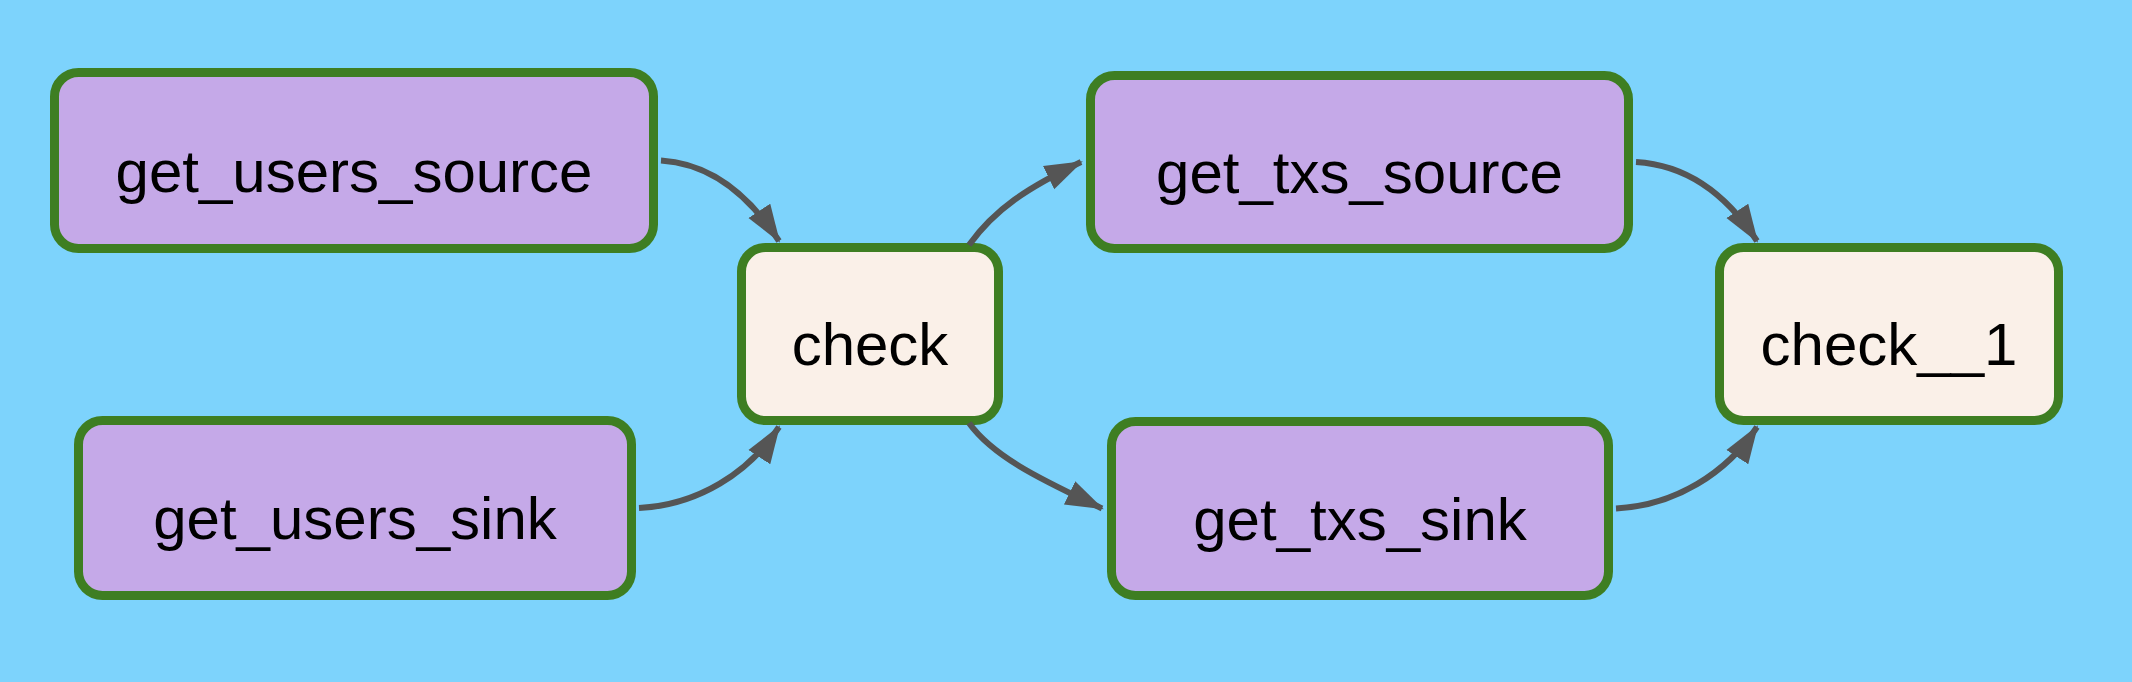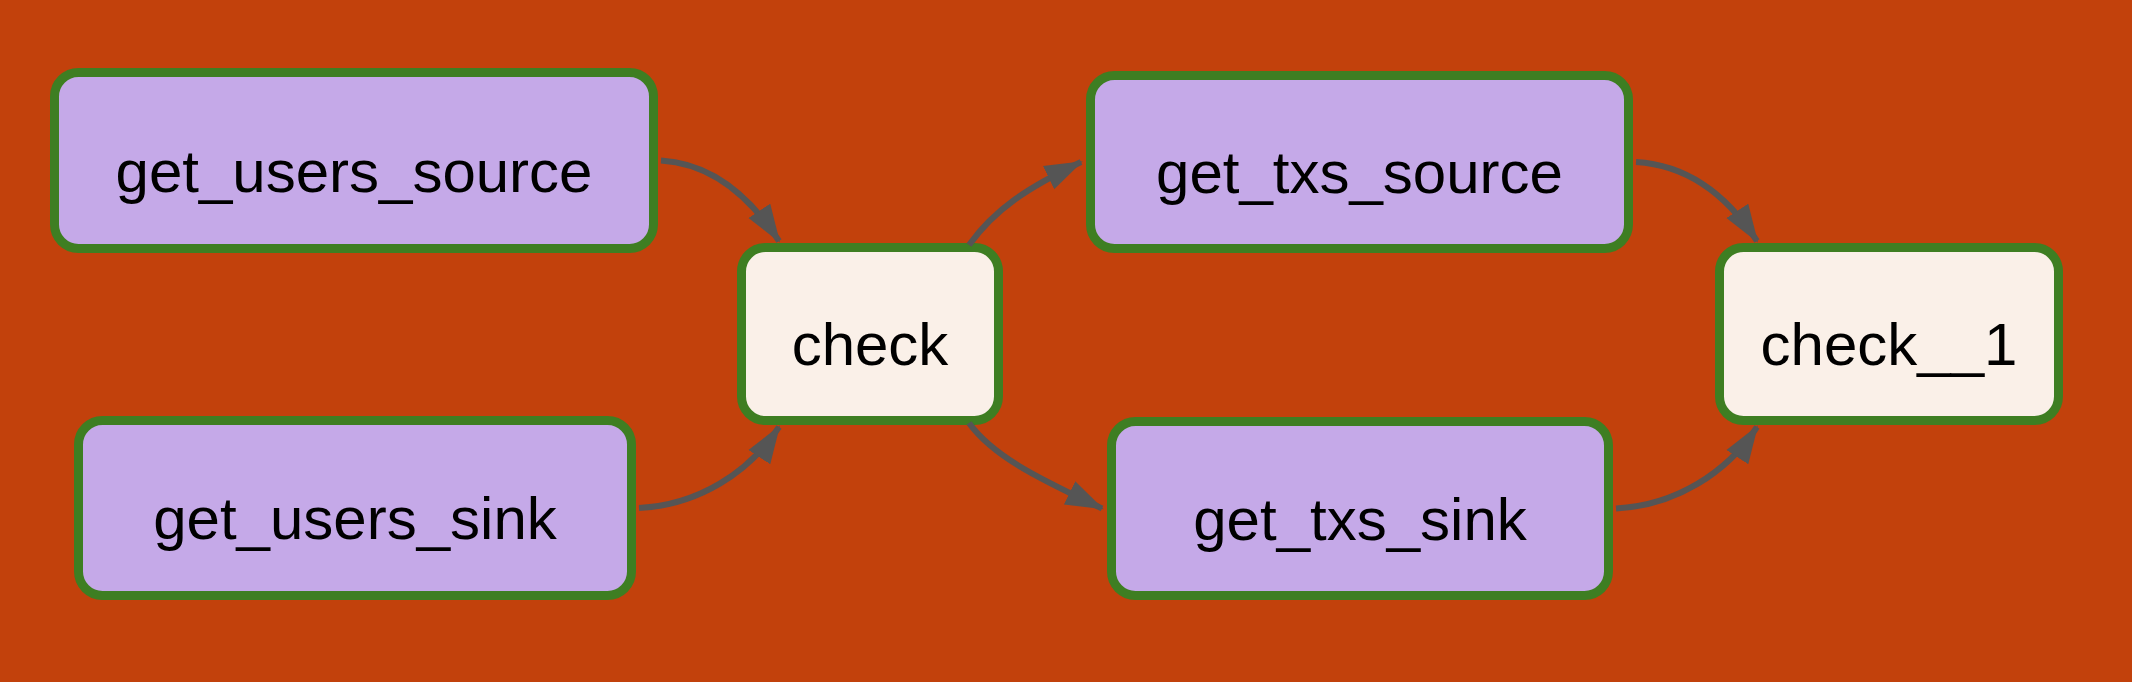--- a/index.html
+++ b/index.html
@@ -5,21 +5,21 @@
   html, body {
     margin: 0;
     padding: 0;
     background: #f0f0f0;
     font-family: "Liberation Sans", sans-serif;
   }
   .canvas {
     position: relative;
     width: 2132px;
     height: 682px;
-    background: #c2410c;
+    background: #7dd3fc;
     overflow: hidden;
   }
   svg { display: block; width: 2132px; height: 682px; }
   .node rect {
     stroke-width: 9px;
   }
   .node text {
     font-size: 60px;
     font-family: "Liberation Sans", sans-serif;
   }

